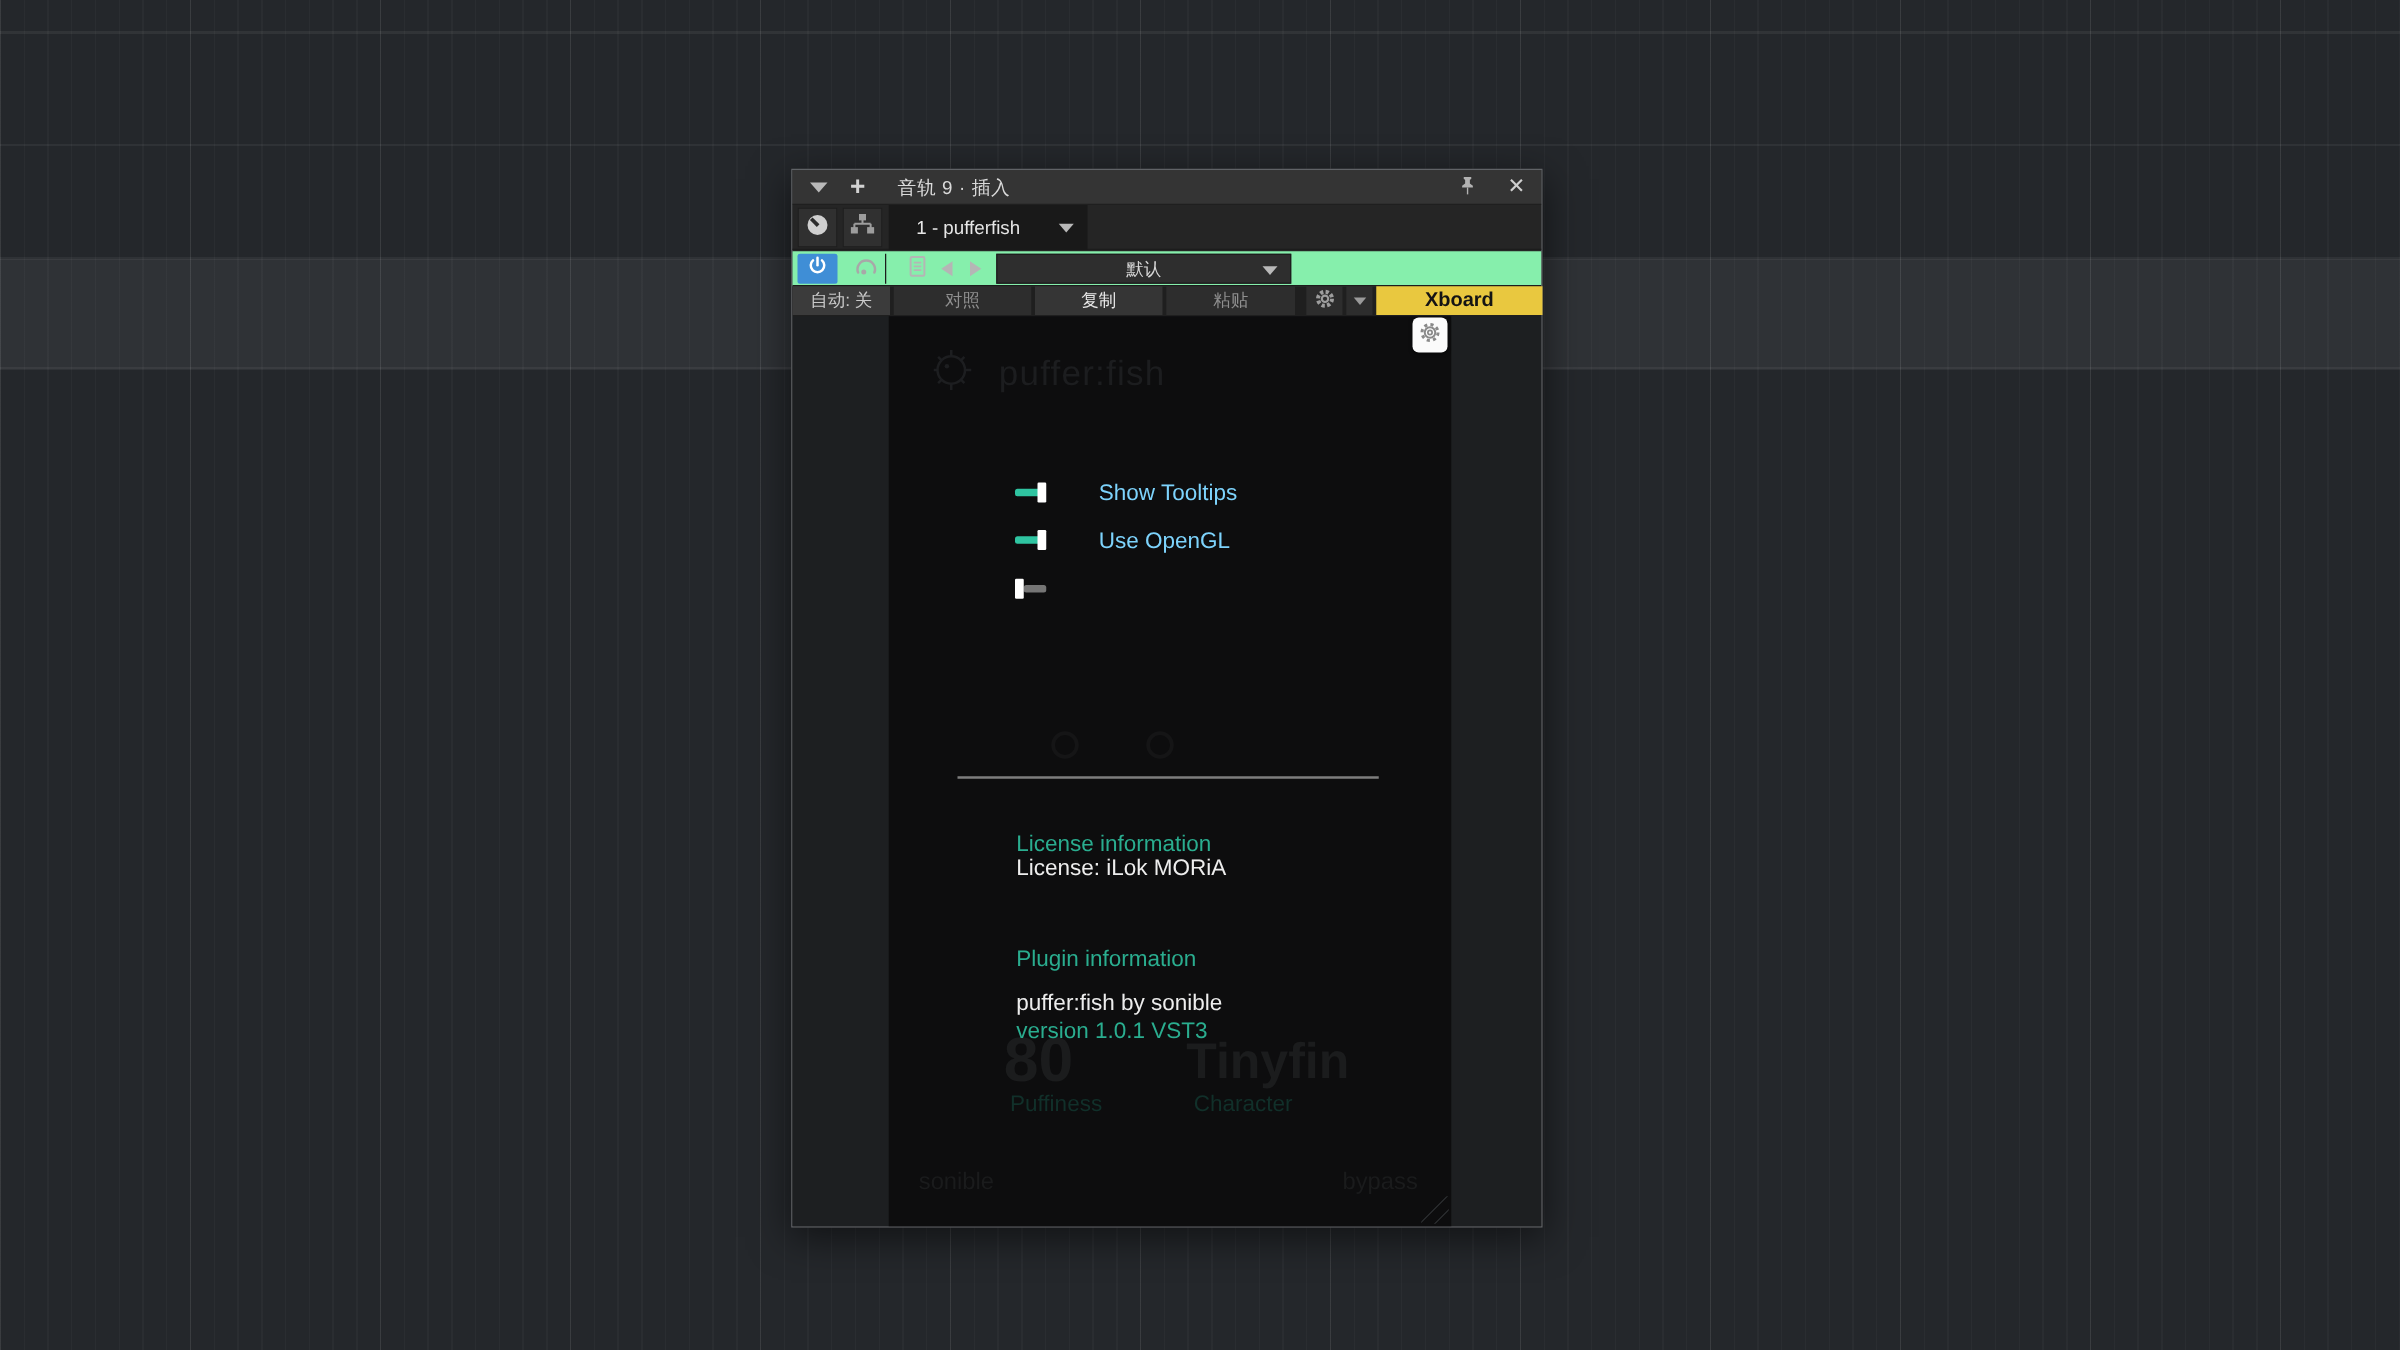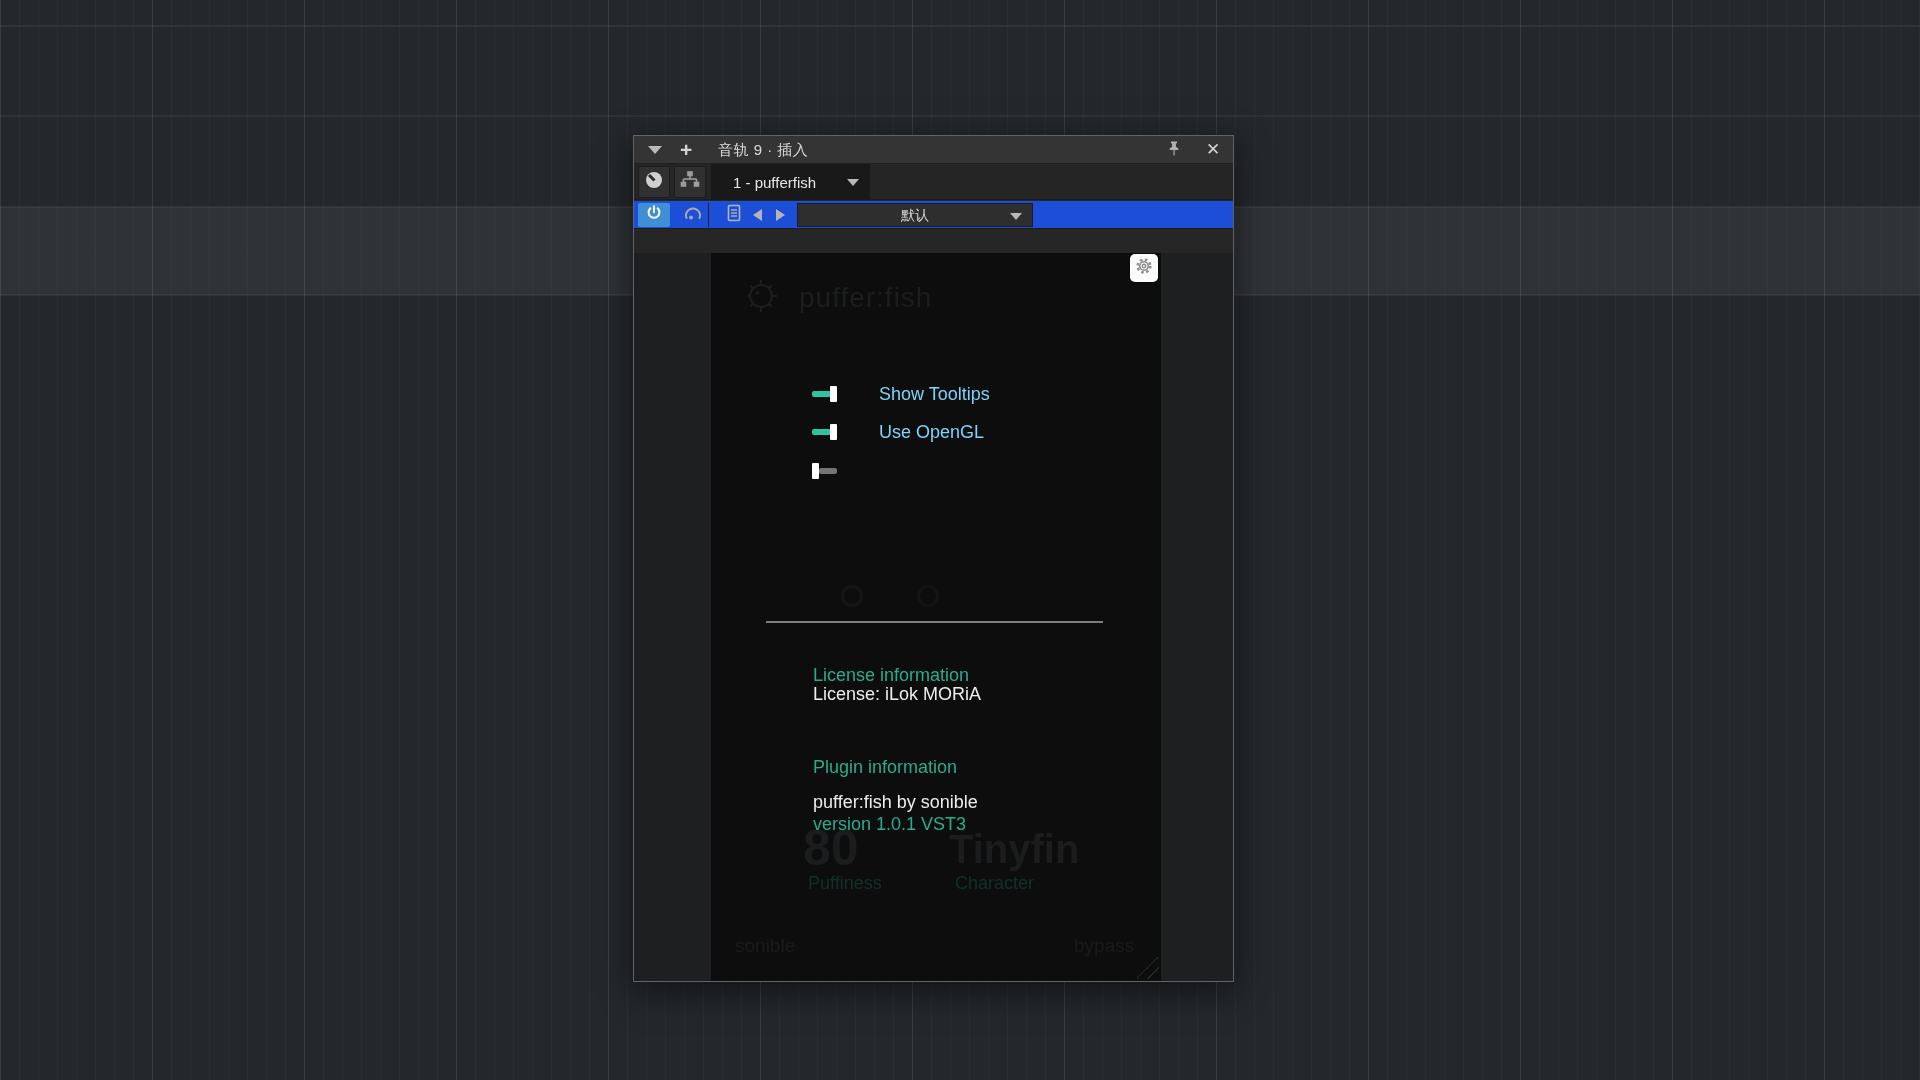--- a/index.html
+++ b/index.html
@@ -29,21 +29,21 @@
   .tb-close{position:absolute;left:572px;top:3px;font-size:17px;color:#cfcfcf;font-weight:bold;}
 
   .row2{position:absolute;left:0;top:28px;width:100%;height:36px;background:#252525;border-bottom:1px solid #1c1c1c;}
   .icon-btn{position:absolute;top:2px;width:32px;height:32px;background:#303030;border:1px solid #1d1d1d;display:flex;align-items:center;justify-content:center;}
   .btn-bypass-all{left:4px;}
   .btn-routing{left:40px;}
   .chan-well{position:absolute;left:77px;top:0;width:159px;height:36px;background:#191919;display:flex;align-items:center;}
   .chan-text{margin-left:22px;font-size:15px;color:#e6e6e6;white-space:nowrap;}
   .chan-tri{position:absolute;left:213px;top:15px;width:0;height:0;border-left:6px solid transparent;border-right:6px solid transparent;border-top:7px solid #b9b9b9;}
 
-  .row3{position:absolute;left:0;top:65px;width:100%;height:28px;background:#1d4ed8;border-bottom:1px solid #1c1c1c;}
+  .row3{position:absolute;left:0;top:65px;width:100%;height:28px;background:#86efac;border-bottom:1px solid #1c1c1c;}
   .pwr-btn{position:absolute;left:4px;top:2px;width:32px;height:24px;background:var(--power_blue,#3f8ed6);border-radius:2px;display:flex;align-items:center;justify-content:center;}
   .knob-btn{position:absolute;left:43px;top:2px;width:32px;height:24px;display:flex;align-items:center;justify-content:center;border-right:1px solid #1c1c1c;}
   .doc-btn{position:absolute;left:88px;top:2px;width:24px;height:24px;display:flex;align-items:center;justify-content:center;}
   .arr-left{position:absolute;left:119px;top:8px;width:0;height:0;border-top:6px solid transparent;border-bottom:6px solid transparent;border-right:9px solid #b5b5b5;}
   .arr-right{position:absolute;left:142px;top:8px;width:0;height:0;border-top:6px solid transparent;border-bottom:6px solid transparent;border-left:9px solid #b5b5b5;}
   .preset-well{position:absolute;left:163px;top:2px;width:236px;height:24px;background:#2e2e2e;border:1px solid #1d1d1d;}
   .preset-text{position:absolute;width:100%;text-align:center;top:3px;font-size:14px;color:#d8d8d8;}
   .preset-tri{position:absolute;right:10px;top:9px;width:0;height:0;border-left:6px solid transparent;border-right:6px solid transparent;border-top:7px solid #b9b9b9;}
 
   .row4{position:absolute;left:0;top:93px;width:100%;height:24px;background:#1f1f1f;}
@@ -168,20 +168,39 @@
         </span>
       </div>
       <span class="arr-left"></span>
       <span class="arr-right"></span>
       <div class="preset-well">
         <span class="preset-text">默认</span>
         <span class="preset-tri"></span>
       </div>
     </div>
 
+    <div class="row4">
+      <div class="cell cell-auto">自动: 关</div>
+      <div class="cell cell-cmp">对照</div>
+      <div class="cell cell-copy">复制</div>
+      <div class="cell cell-paste">粘贴</div>
+      <div class="cell cell-gear">
+        <span>
+          <svg width="18" height="18" viewBox="0 0 18 18">
+            <circle cx="9" cy="9" r="5.6" fill="none" stroke="#9e9e9e" stroke-width="3.2" stroke-dasharray="2.6 1.85"></circle>
+            <circle cx="9" cy="9" r="3.4" fill="#9e9e9e"></circle>
+            <circle cx="9" cy="9" r="1.7" fill="#2d2d2d"></circle>
+          </svg>
+        </span>
+      </div>
+      <div class="cell cell-drop">
+          <span class="sm-tri"></span>
+        </div>
+      <div class="cell cell-xboard">Xboard</div>
+    </div>
 
     <div class="body">
       <div class="plug">
 
         <div class="logo-row">
           <span>
             <svg width="44" height="38" viewBox="0 0 44 38">
               <g stroke="#1d1e20" stroke-width="2" fill="none">
                 <circle cx="22" cy="19" r="11"></circle>
                 <line x1="22" y1="3" x2="22" y2="8"></line>

